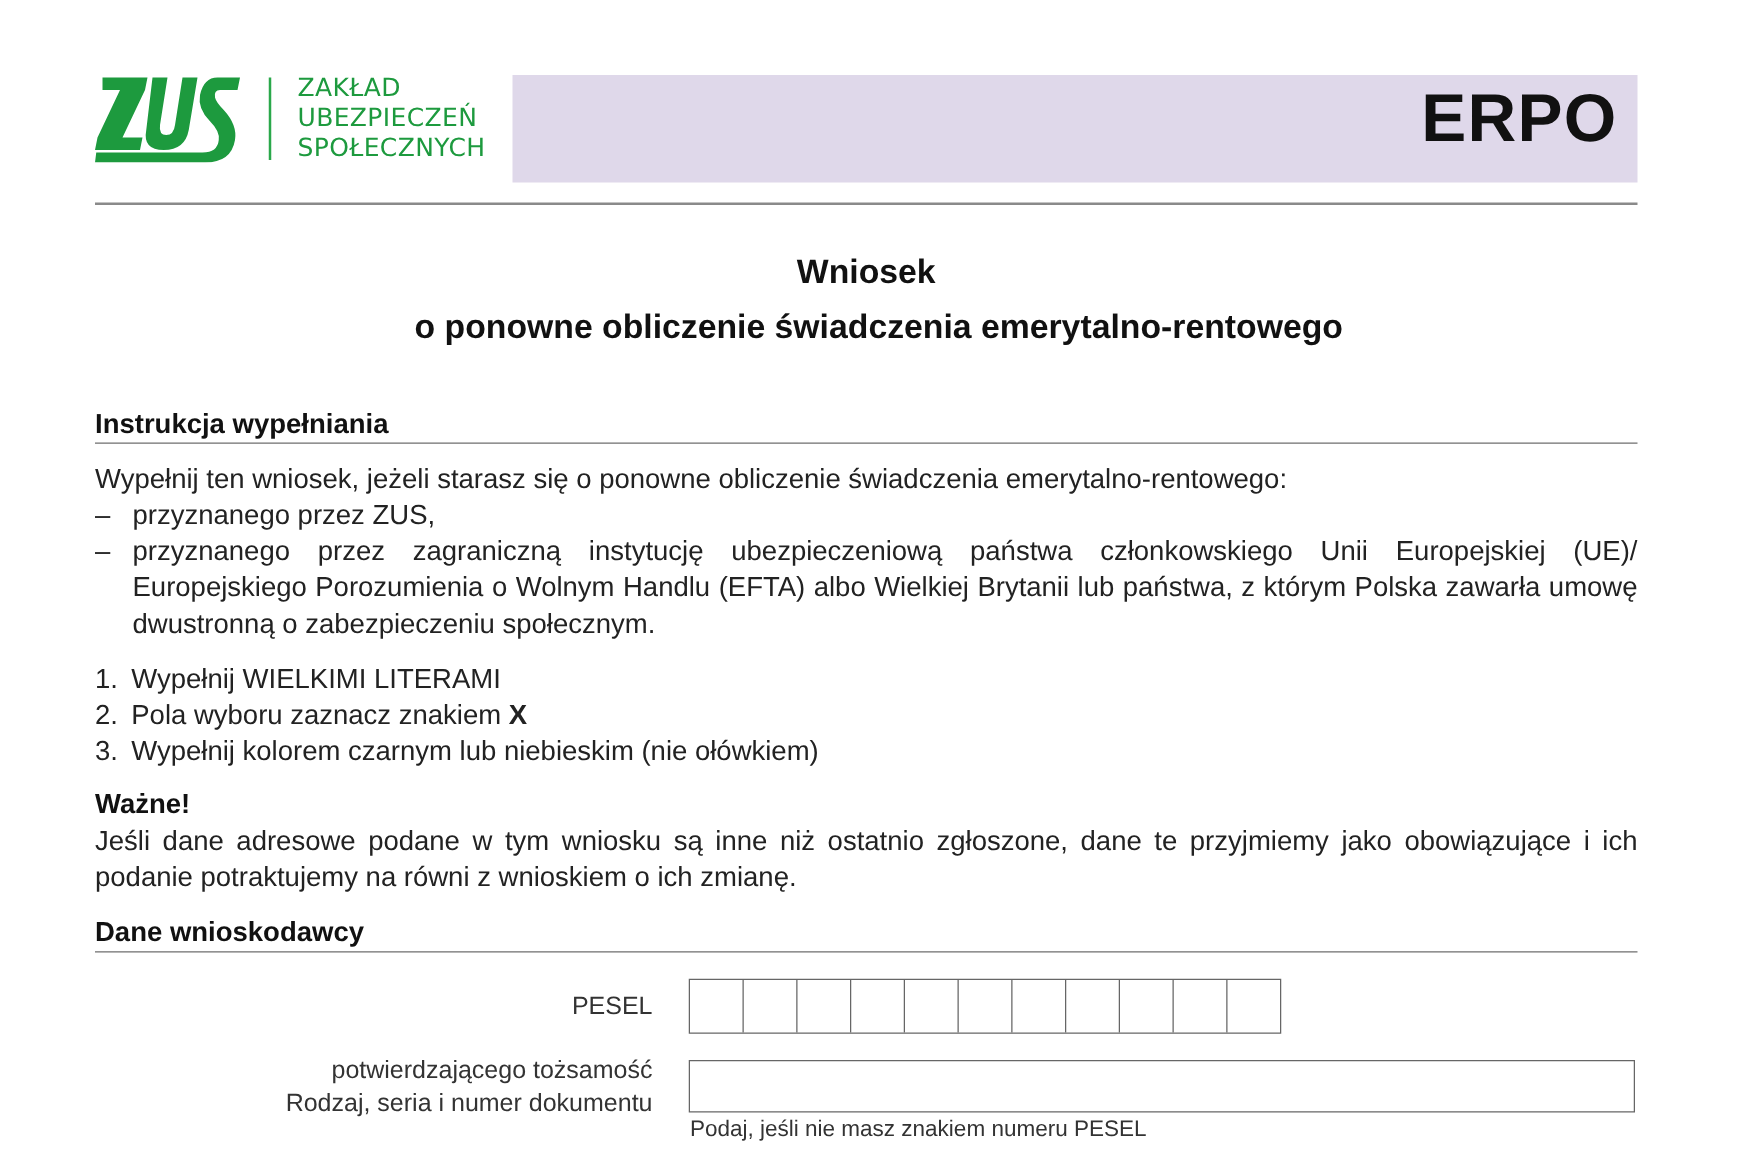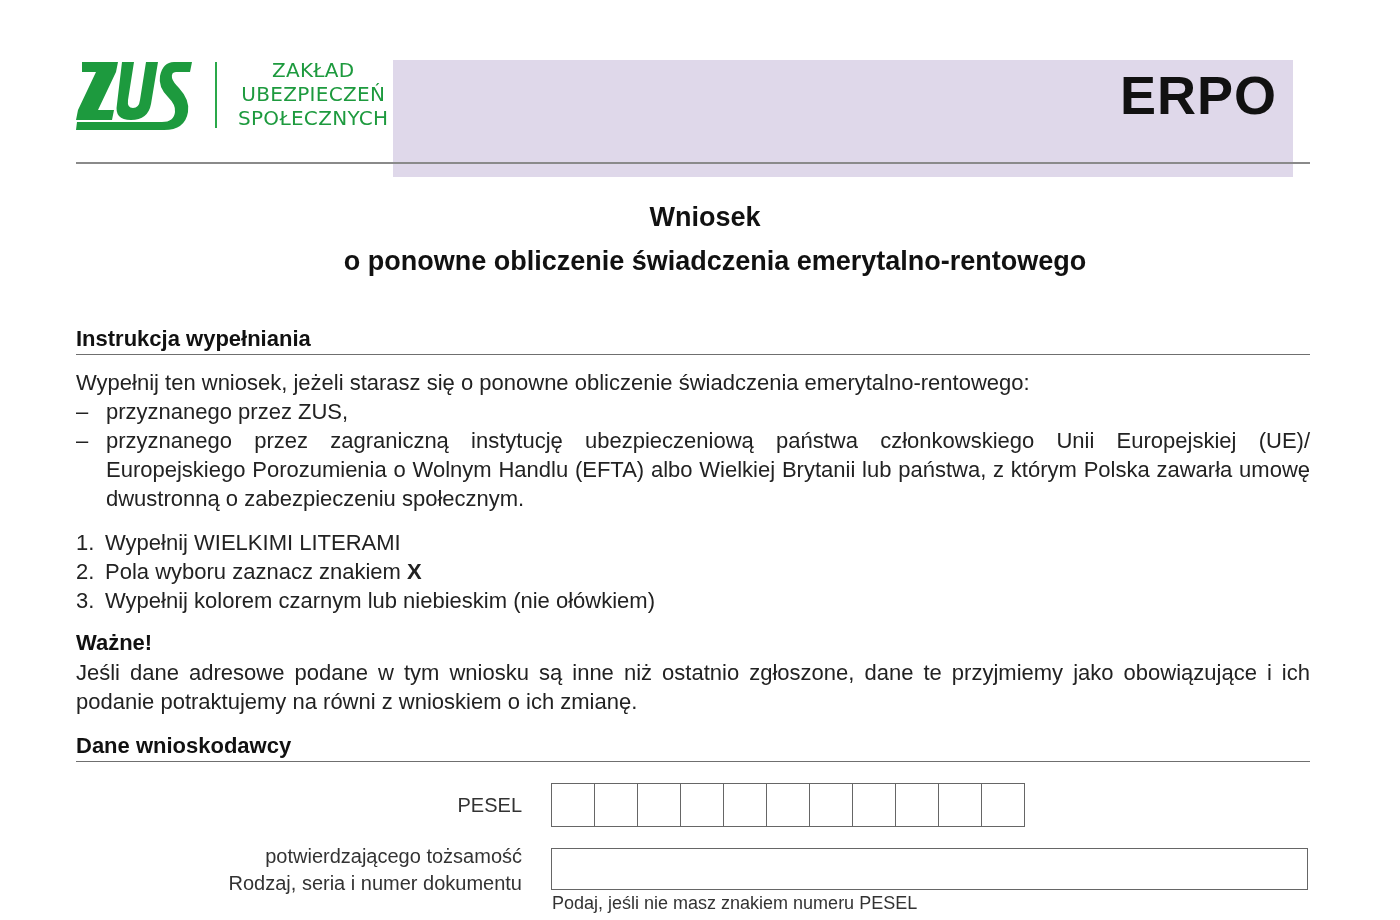--- a/index.html
+++ b/index.html
@@ -4,29 +4,29 @@
 <style>
   html, body { margin: 0; padding: 0; background: #ffffff; }
   body { width: 1400px; height: 920px; overflow: hidden; position: relative;
          font-family: "Liberation Sans", sans-serif; color: #1a1a1a; }
   .abs { position: absolute; }
 
   
   .logo-mark { left: 76px; top: 60px; width: 118px; height: 70px; }
   .logo-divider { left: 215px; top: 62px; width: 2px; height: 66px; background: #2aa84a; }
   .logo-text { left: 238px; top: 58px; color: #1d9a3e; font-size: 20px; line-height: 24px;
-               letter-spacing: 0.3px; font-family: "DejaVu Sans", sans-serif; text-align: center; }
+               letter-spacing: 0.3px; font-family: "DejaVu Sans", sans-serif; }
   .logo-text div { white-space: nowrap; }
-  .header-band { left: 393px; top: 60px; width: 900px; height: 117px; background: #dfd8ea; }
+  .header-band { left: 410px; top: 60px; width: 900px; height: 86px; background: #dfd8ea; }
   .form-code { right: 16px; top: 4px; font-size: 54px; font-weight: bold; color: #111;
                letter-spacing: 1px; }
   .header-rule { left: 76px; top: 162px; width: 1234px; height: 2px; background: #8a8a8a; }
 
   
-  .title { left: 0; width: 1386px; text-align: center; font-weight: bold; color: #111; margin-left: 12px; }
+  .title { left: 0; width: 1386px; text-align: center; font-weight: bold; color: #111; }
   .title-1 { top: 202px; font-size: 27px; }
   .title-2 { top: 246px; font-size: 27px; padding-left: 10px; }
 
   
   .section-heading { left: 76px; font-size: 22px; font-weight: bold; color: #111; }
   .section-rule { left: 76px; width: 1234px; height: 1px; background: #6f6f6f; }
 
   .para { left: 76px; width: 1234px; font-size: 22px; line-height: 29px; color: #222; }
   .dash-item { position: relative; padding-left: 30px; text-align: justify; text-align-last: left; }
   .dash-item .dash { position: absolute; left: 0; top: 0; }

